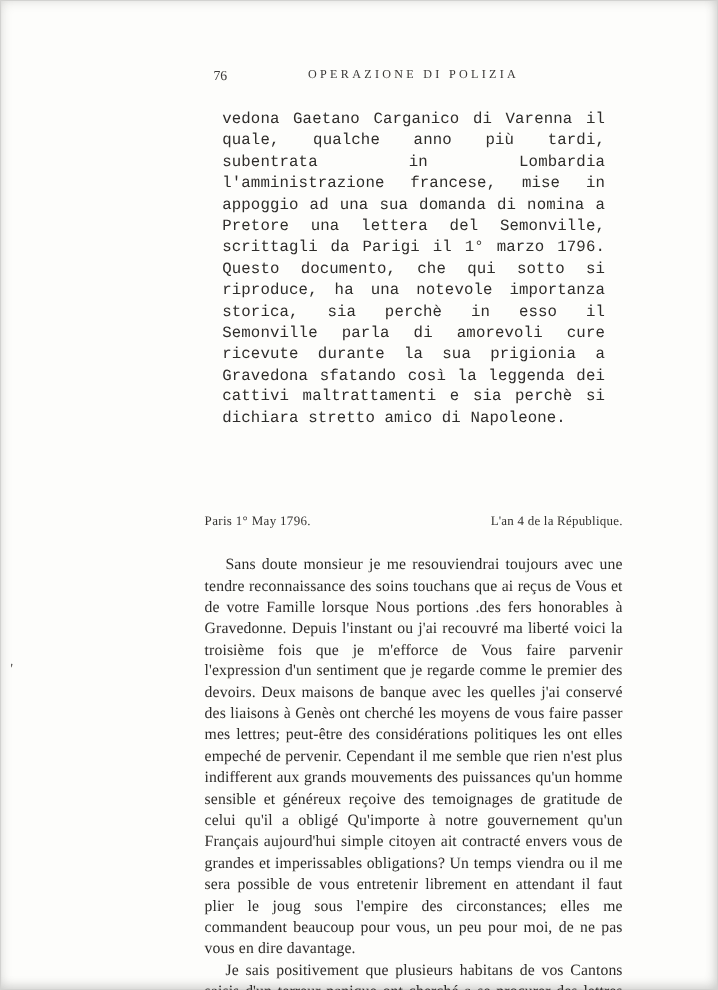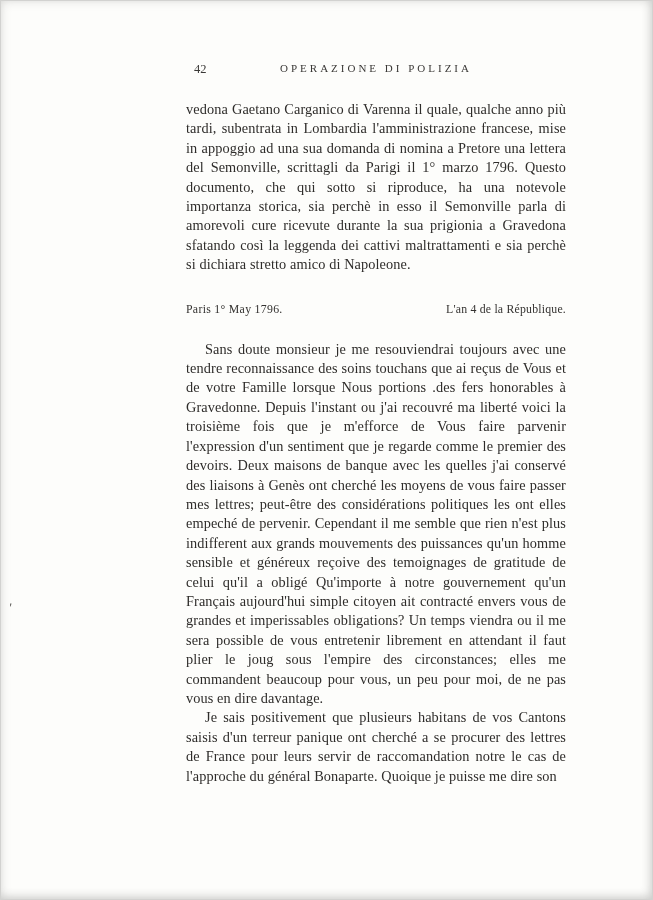--- a/index.html
+++ b/index.html
@@ -50,36 +50,38 @@
     color: #3a3836;
     white-space: nowrap;
   }
   .body-text {
     font-size: 14.3px;
     line-height: 19.4px;
     text-align: justify;
     letter-spacing: 0.1px;
   }
   .intro-paragraph {
-    margin: 0;
+    margin: 16px;
+    font-family: Liberation Mono, monospace;
   }
   .dateline-row {
     display: flex;
     justify-content: space-between;
     align-items: baseline;
     margin-top: 27px;
     font-size: 11.8px;
     color: #343230;
   }
   .dateline-left {
     font-weight: 400;
     letter-spacing: 0.3px;
   }
   .dateline-right {
     letter-spacing: 0.2px;
+    margin-top: 48px;
   }
   .letter-block {
     margin-top: 23px;
   }
   .letter-paragraph {
     margin: 0;
     text-indent: 19px;
   }
   .scan-speck {
     position: absolute;
@@ -93,21 +95,21 @@
 </head>
 <body>
 
 <div class="scan-page">
 
   <span class="scan-speck">'</span>
 
   <div class="content">
 
     <div class="header-row">
-      <span class="page-number">42</span>
+      <span class="page-number">76</span>
       <span class="running-header">OPERAZIONE  DI  POLIZIA</span>
     </div>
 
     <p class="body-text intro-paragraph">vedona Gaetano Carganico di Varenna il quale, qualche anno più tardi, subentrata in Lombardia l'amministrazione francese, mise in appoggio ad una sua domanda di nomina a Pretore una lettera del Semonville, scrittagli da Parigi il 1° marzo 1796. Questo documento, che qui sotto si riproduce, ha una notevole importanza storica, sia perchè in esso il Semonville parla di amorevoli cure ricevute durante la sua prigionia a Gravedona sfatando così la leggenda dei cattivi maltrattamenti e sia perchè si dichiara stretto amico di Napoleone.</p>
 
     <div class="dateline-row">
       <span class="dateline-left">Paris 1° May 1796.</span>
       <span class="dateline-right">L'an 4 de la République.</span>
     </div>
 

